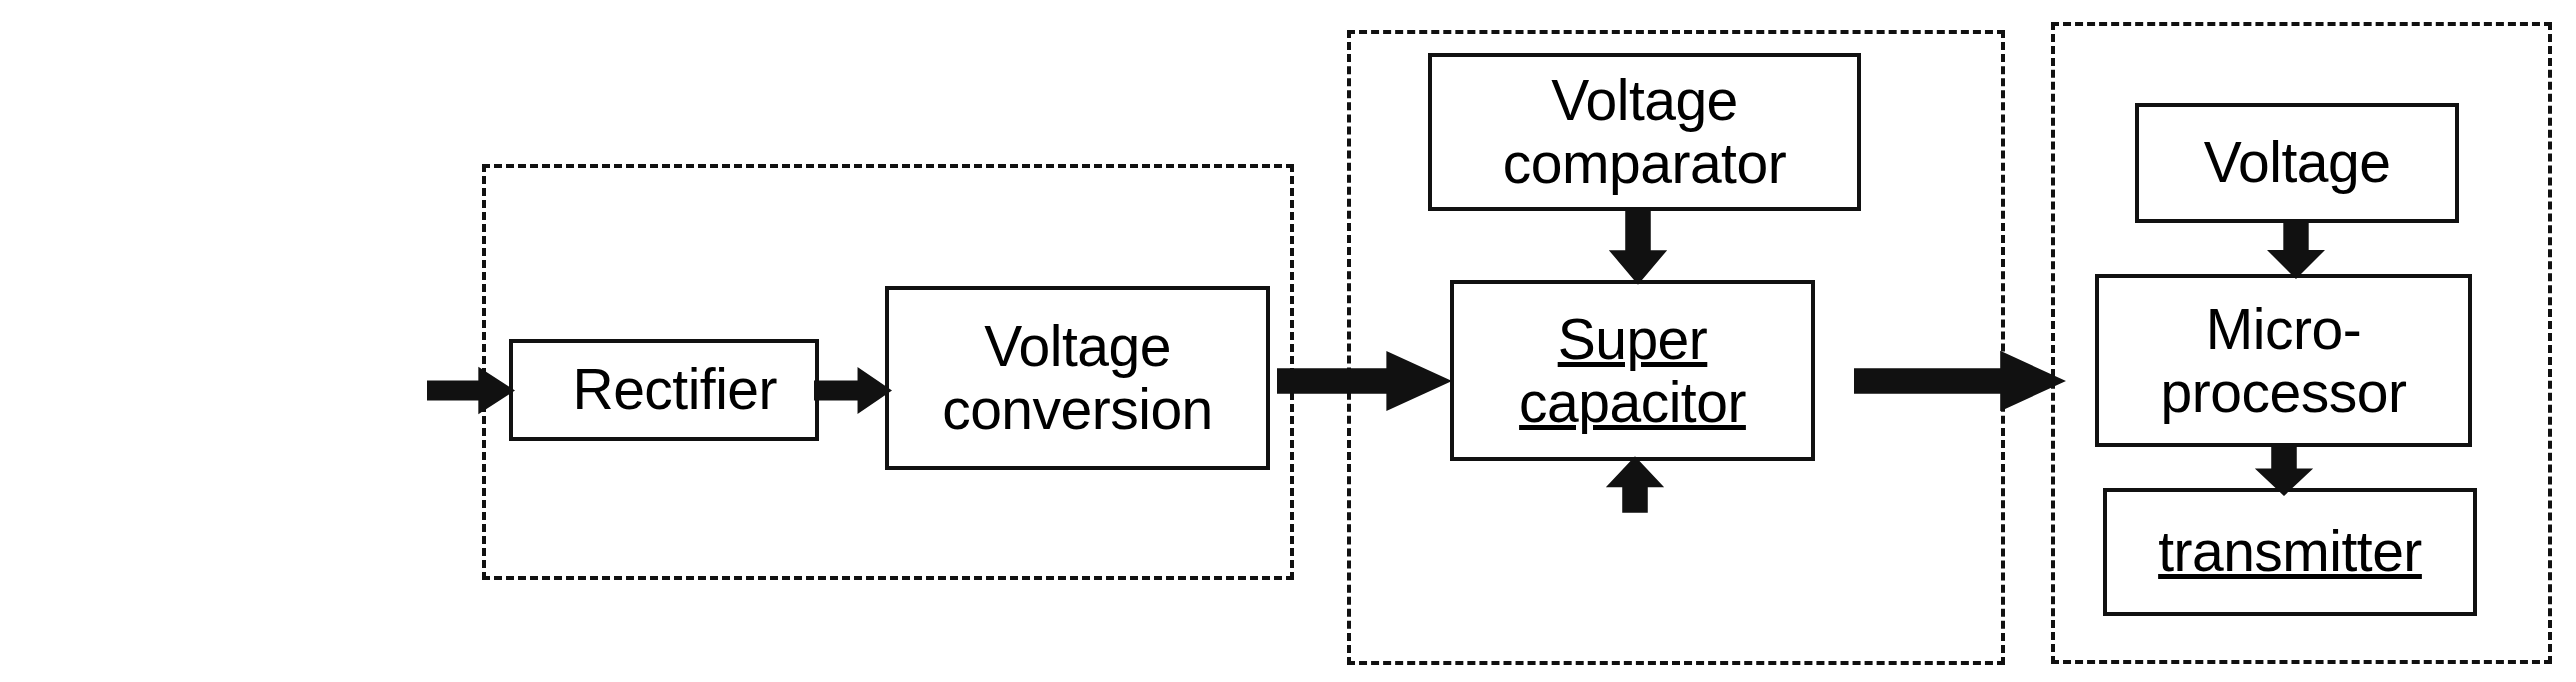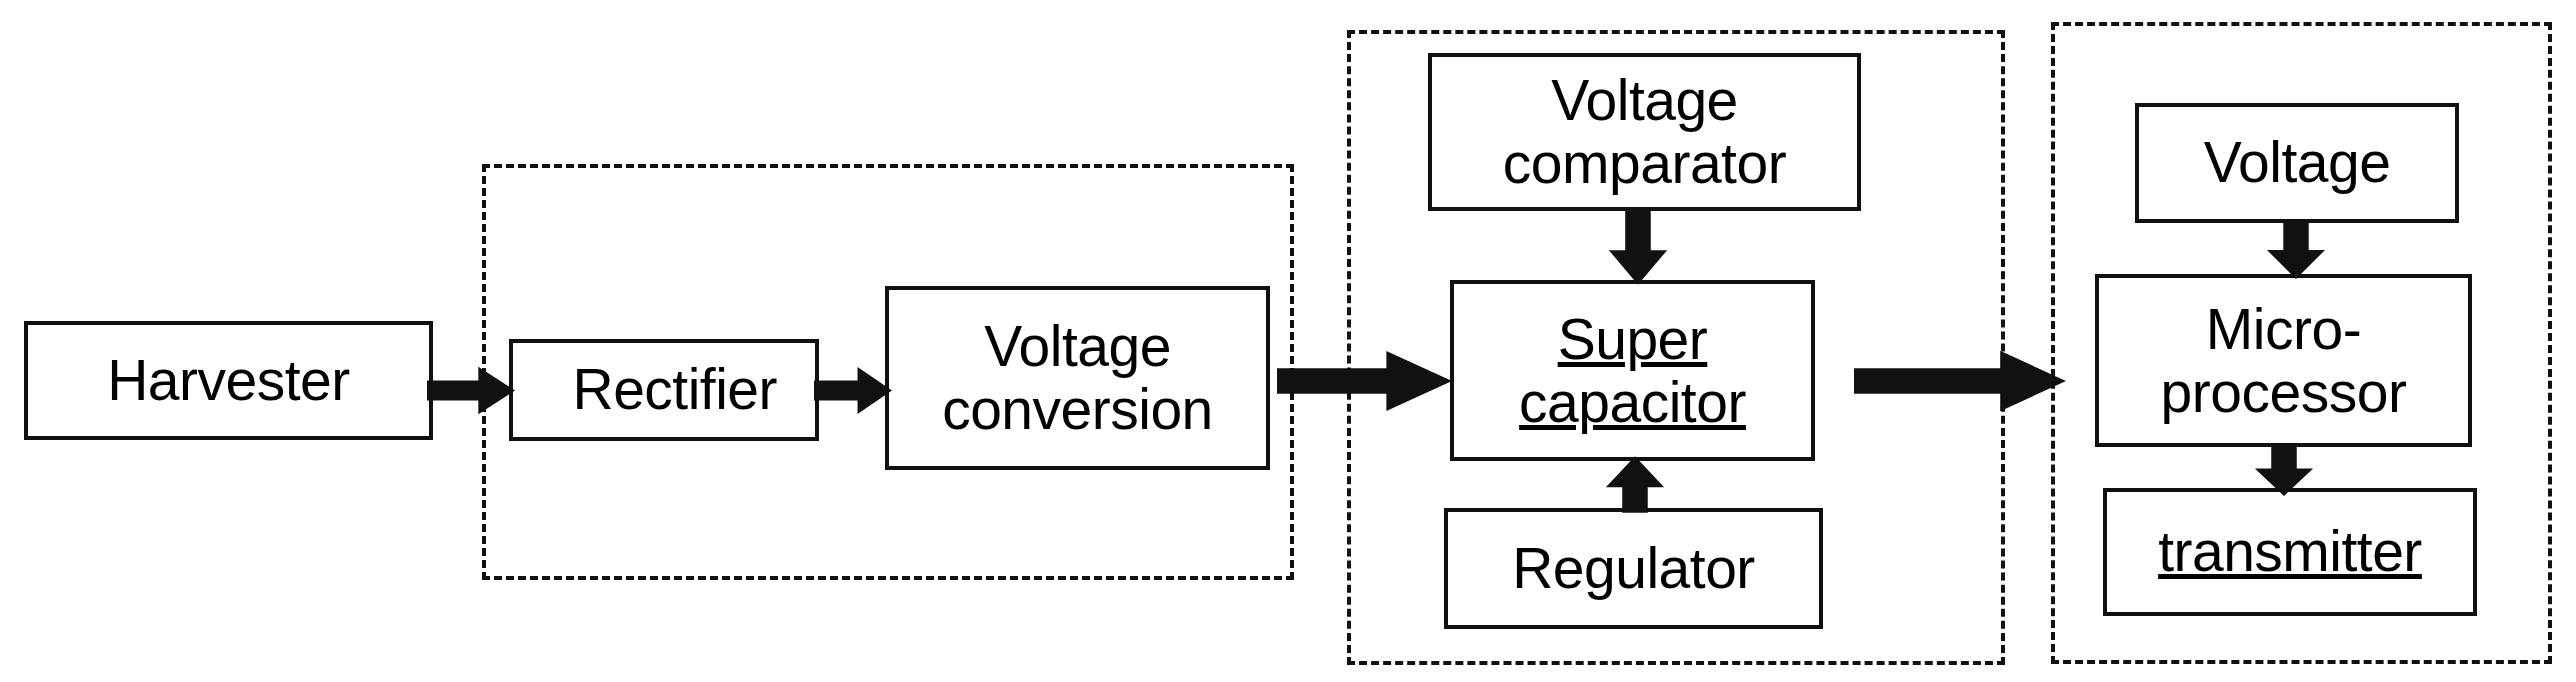--- a/index.html
+++ b/index.html
@@ -52,34 +52,32 @@
 <body>
 
 <div id="stage">
 
   <div class="group-frame" style="left:482px; top:164px; width:812px; height:416px;"></div>
 
   <div class="group-frame" style="left:1347px; top:30px; width:658px; height:635px;"></div>
 
   <div class="group-frame" style="left:2051px; top:22px; width:501px; height:642px;"></div>
 
-  <div class="block" style="left:24px; top:321px; width:409px; height:119px;">Harvester</div>
 
   <div class="block" style="left:509px; top:339px; width:310px; height:102px;padding-left:27px;">Rectifier</div>
 
   <div class="block two-line" style="left:885px; top:286px; width:385px; height:184px;">Voltage
 conversion</div>
 
   <div class="block two-line" style="left:1428px; top:53px; width:433px; height:158px;">Voltage
 comparator</div>
 
   <div class="block two-line" style="left:1450px; top:280px; width:365px; height:181px;text-decoration:underline;">Super
 capacitor</div>
 
-  <div class="block" style="left:1444px; top:508px; width:379px; height:121px;">Regulator</div>
 
   <div class="block" style="left:2135px; top:103px; width:324px; height:120px;">Voltage</div>
 
   <div class="block two-line" style="left:2095px; top:274px; width:377px; height:173px;">Micro-
 processor</div>
 
   <div class="block" style="left:2103px; top:488px; width:374px; height:128px;text-decoration:underline;">transmitter</div>
 
   <div class="arrow" style="left:427px; top:363px; width:88px; height:55px;">
     <svg width="88" height="55" viewBox="0 0 96 60">

